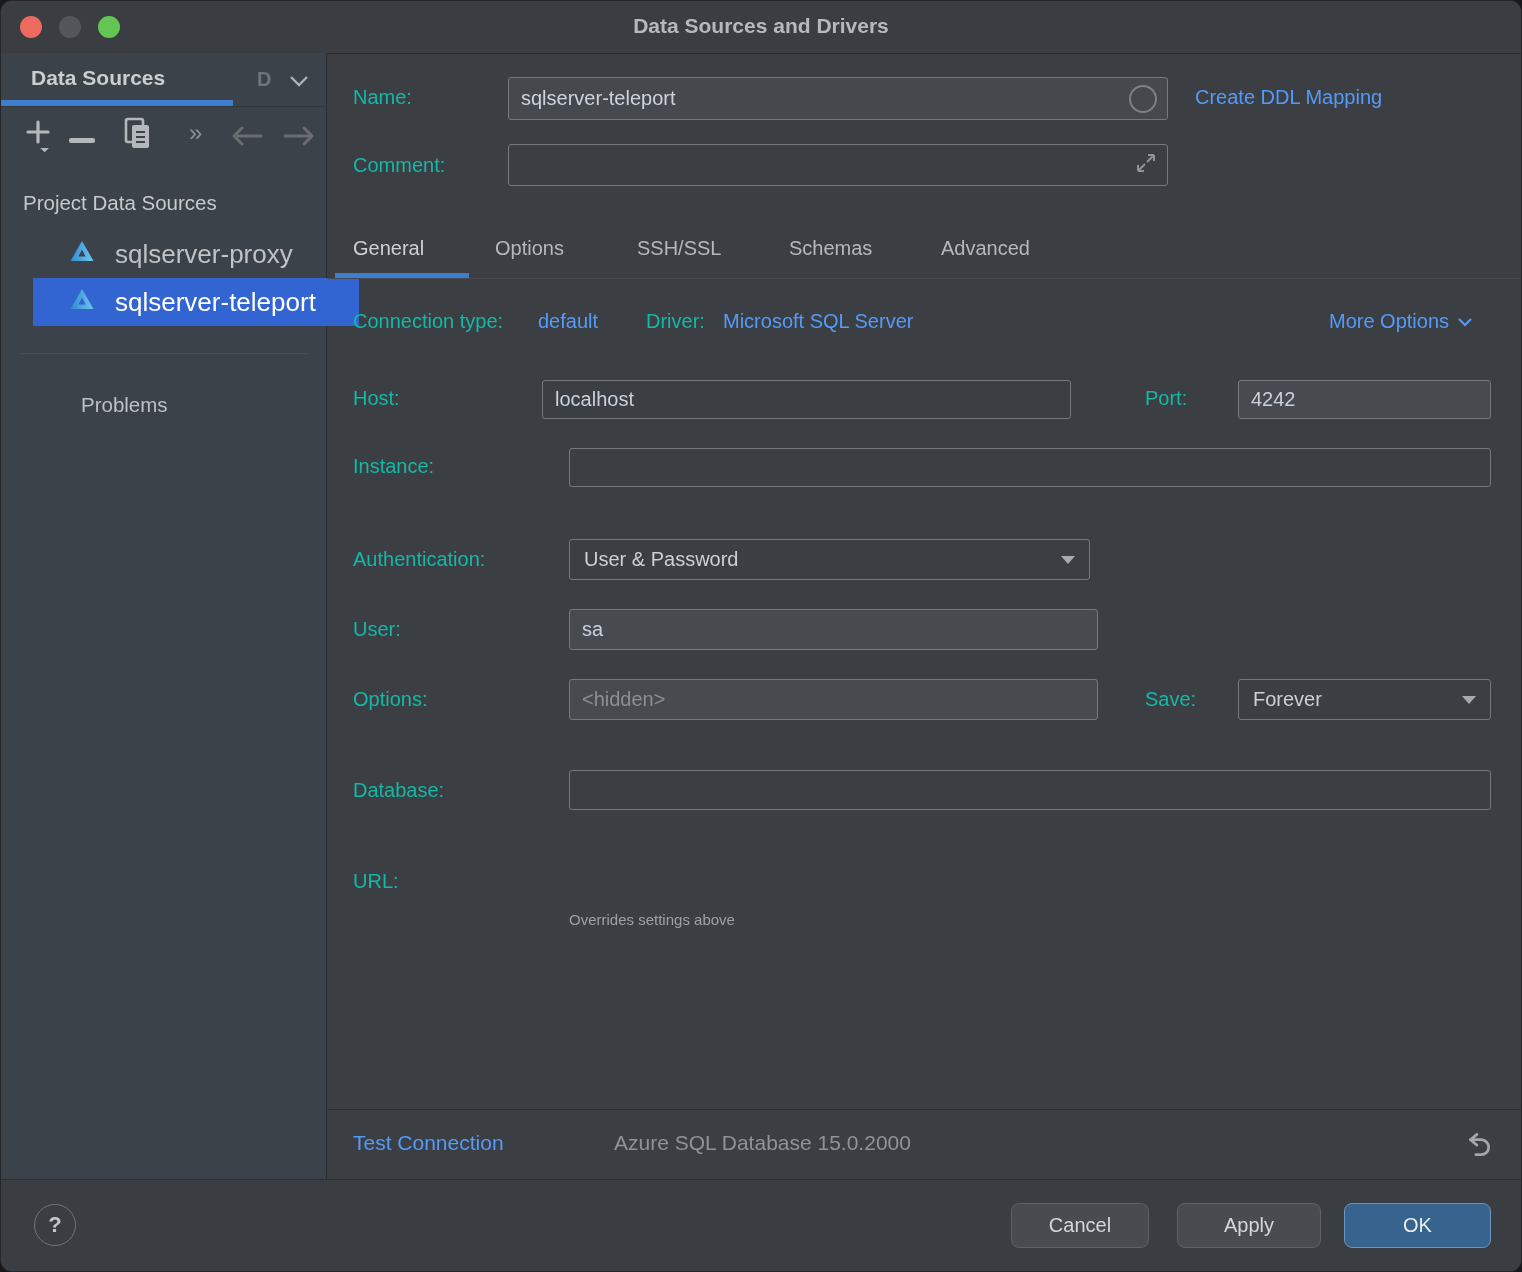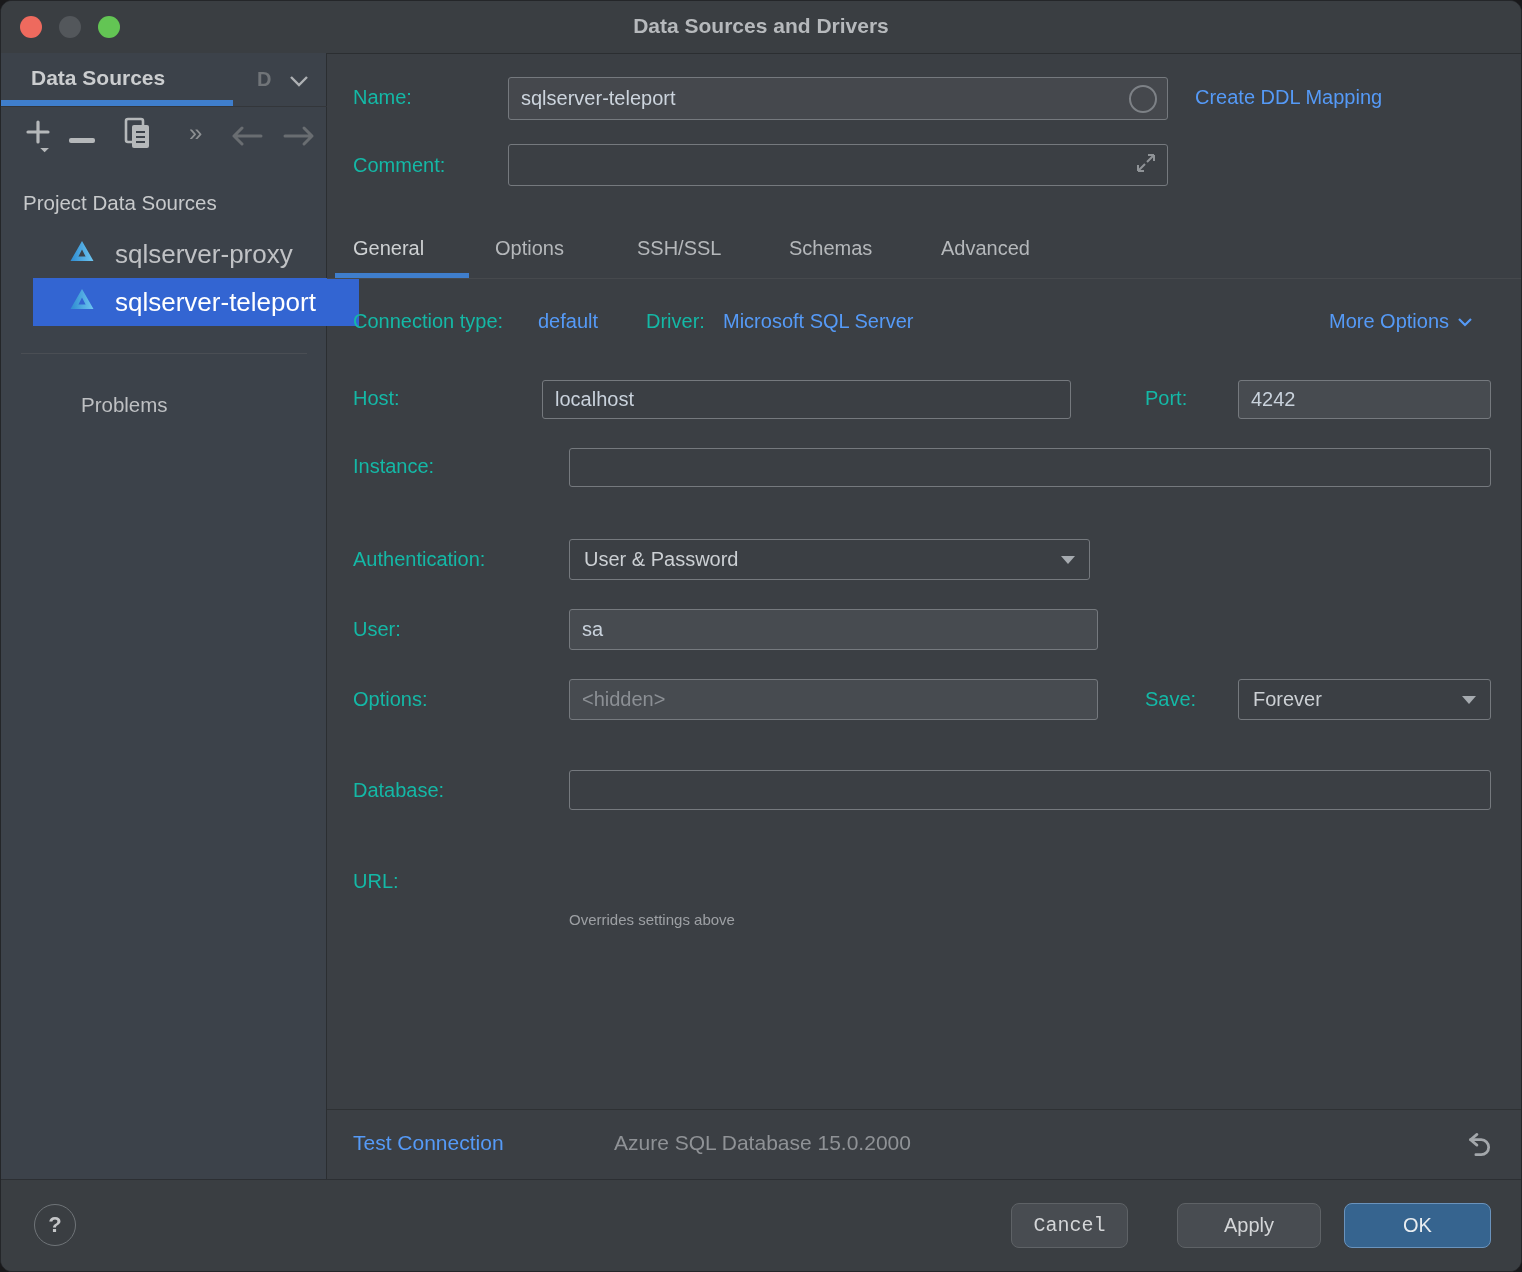--- a/index.html
+++ b/index.html
@@ -207,17 +207,17 @@
   <div class="lbl" style="left:613px;top:1130px;font-size:21px;color:#8f9296;">Azure SQL Database 15.0.2000</div>
   <span style="position:absolute;left:1461px;top:1127px;">
     <svg width="32" height="32" viewBox="0 0 30 30" fill="none" stroke="#a3a7ab" stroke-width="2.6" stroke-linecap="round" stroke-linejoin="round">
       <path d="M14 6 L8 11 L14 16"></path>
       <path d="M8 11 H18 A7 7 0 0 1 18 25 H13"></path>
     </svg>
   </span>
 
   <div class="bottombar"></div>
   <div class="help">?</div>
-  <button class="btn" style="left:1010px;width:117px;font-family:Liberation Mono, monospace;">Cancel</button>
+  <button class="btn" style="left:1010px;width:138px;">Cancel</button>
   <button class="btn" style="left:1176px;width:144px;">Apply</button>
   <button class="btn primary" style="left:1343px;width:147px;">OK</button>
 
 </div>
 
 </body></html>

